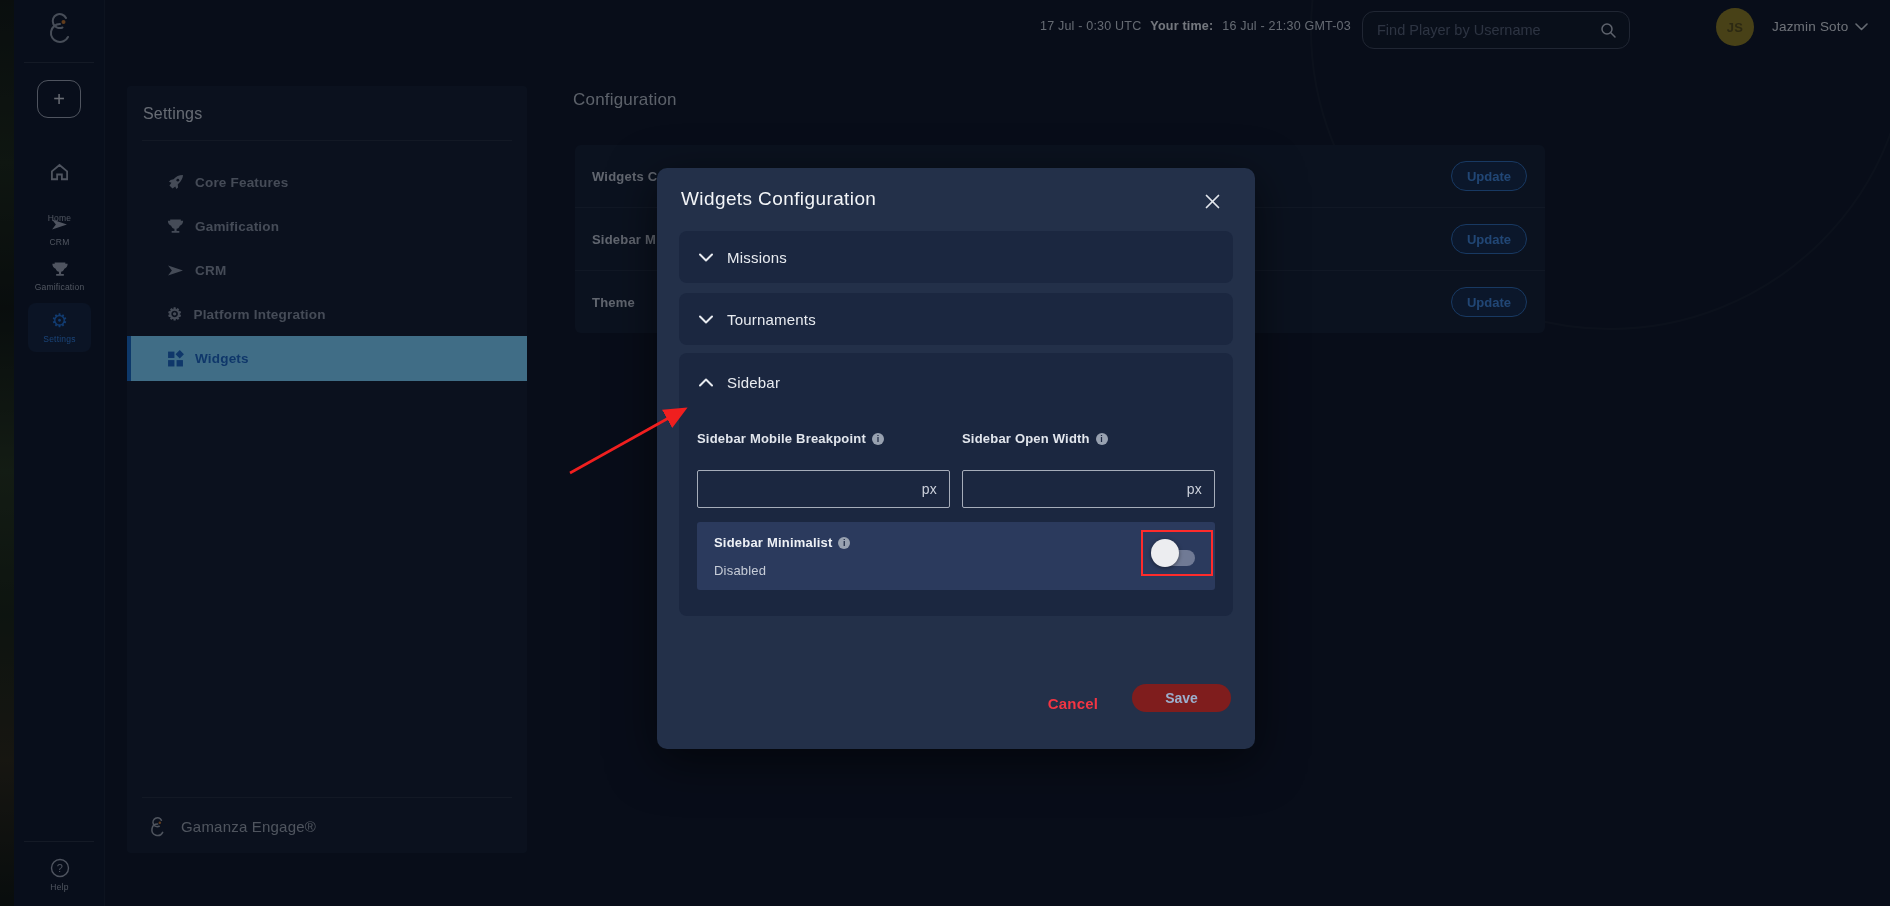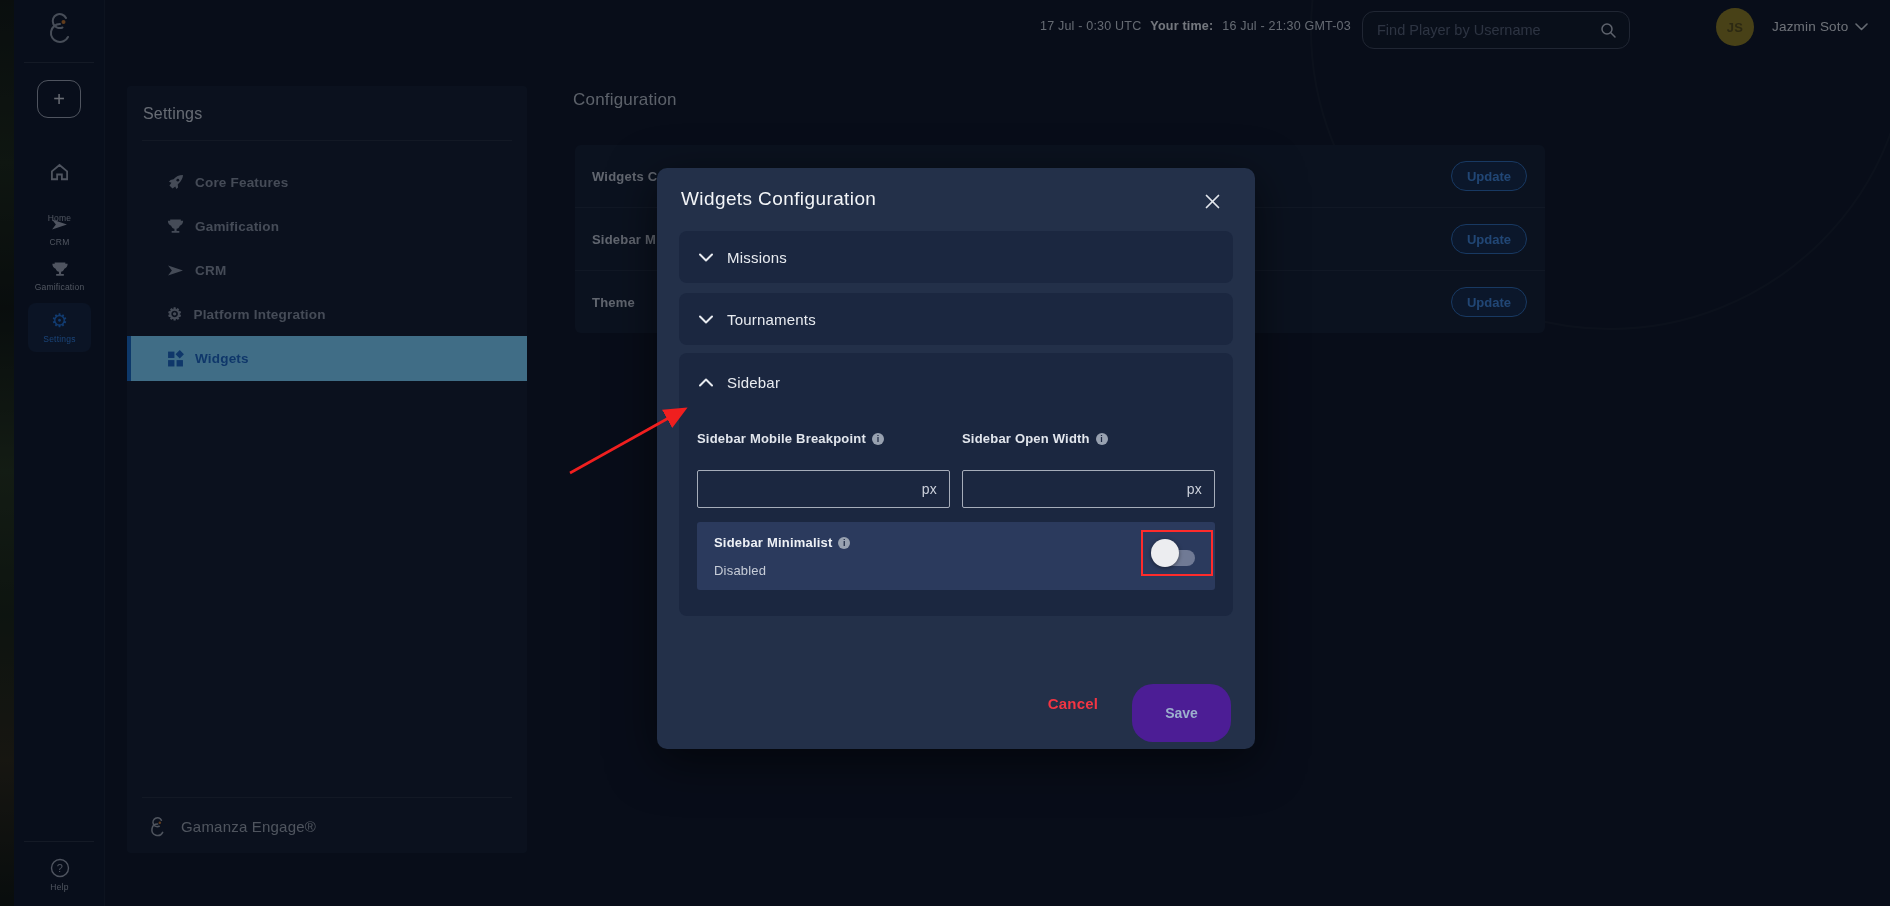--- a/index.html
+++ b/index.html
@@ -110,21 +110,21 @@
 
   #minimalist-row { left:18px; top:169px; width:518px; height:68px; background:#2b3a5d; border-radius:3px; }
   #minimalist-label { left:17px; top:13px; font-size:13px; font-weight:bold; color:#eef1f6; display:flex; align-items:center; gap:6px;text-align:center; }
   #minimalist-state { left:17px; top:41px; font-size:13px; color:#c7cdd8; }
   #toggle-redbox { left:444px; top:8px; width:72px; height:46px; border:2px solid #ff2b2b; }
   #toggle-track { left:14px; top:18px; width:38px; height:16px; border-radius:8px; background:#707a95; }
   #toggle-knob { left:8px; top:7px; width:28px; height:28px; border-radius:50%; background:#ecedf0;
     box-shadow:0 1px 4px rgba(0,0,0,.45); }
 
   #modal-cancel { left:376px; top:527px; width:80px; text-align:center; font-size:15px; font-weight:bold; color:#f23543; cursor:pointer; }
-  #modal-save { left:475px; top:516px; width:99px; height:58px; border:none; border-radius:21px; background:#4c1d95;
+  #modal-save { left:475px; top:516px; width:99px; height:28px; border:none; border-radius:21px; background:#7f1d1d;
     color:#9cb0cd; font-size:14px; font-weight:bold; font-family:"Liberation Sans",sans-serif; cursor:pointer; }
 
   
   #anno-arrow { left:550px; top:395px; z-index:60; pointer-events:none; }
 </style>
 </head>
 <body>
 
 <div class="abs" id="bg-ring"></div>
 

